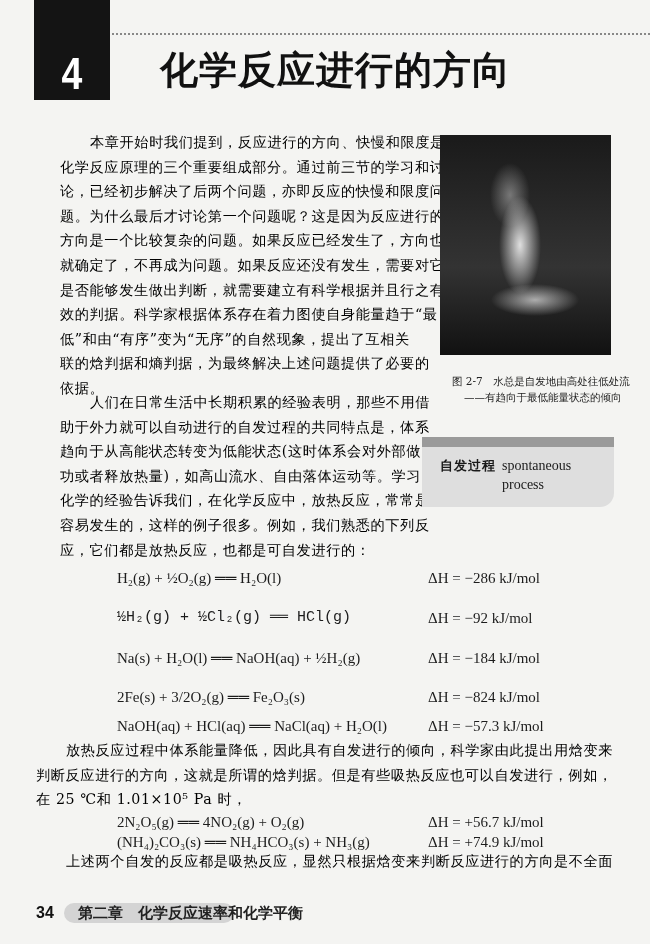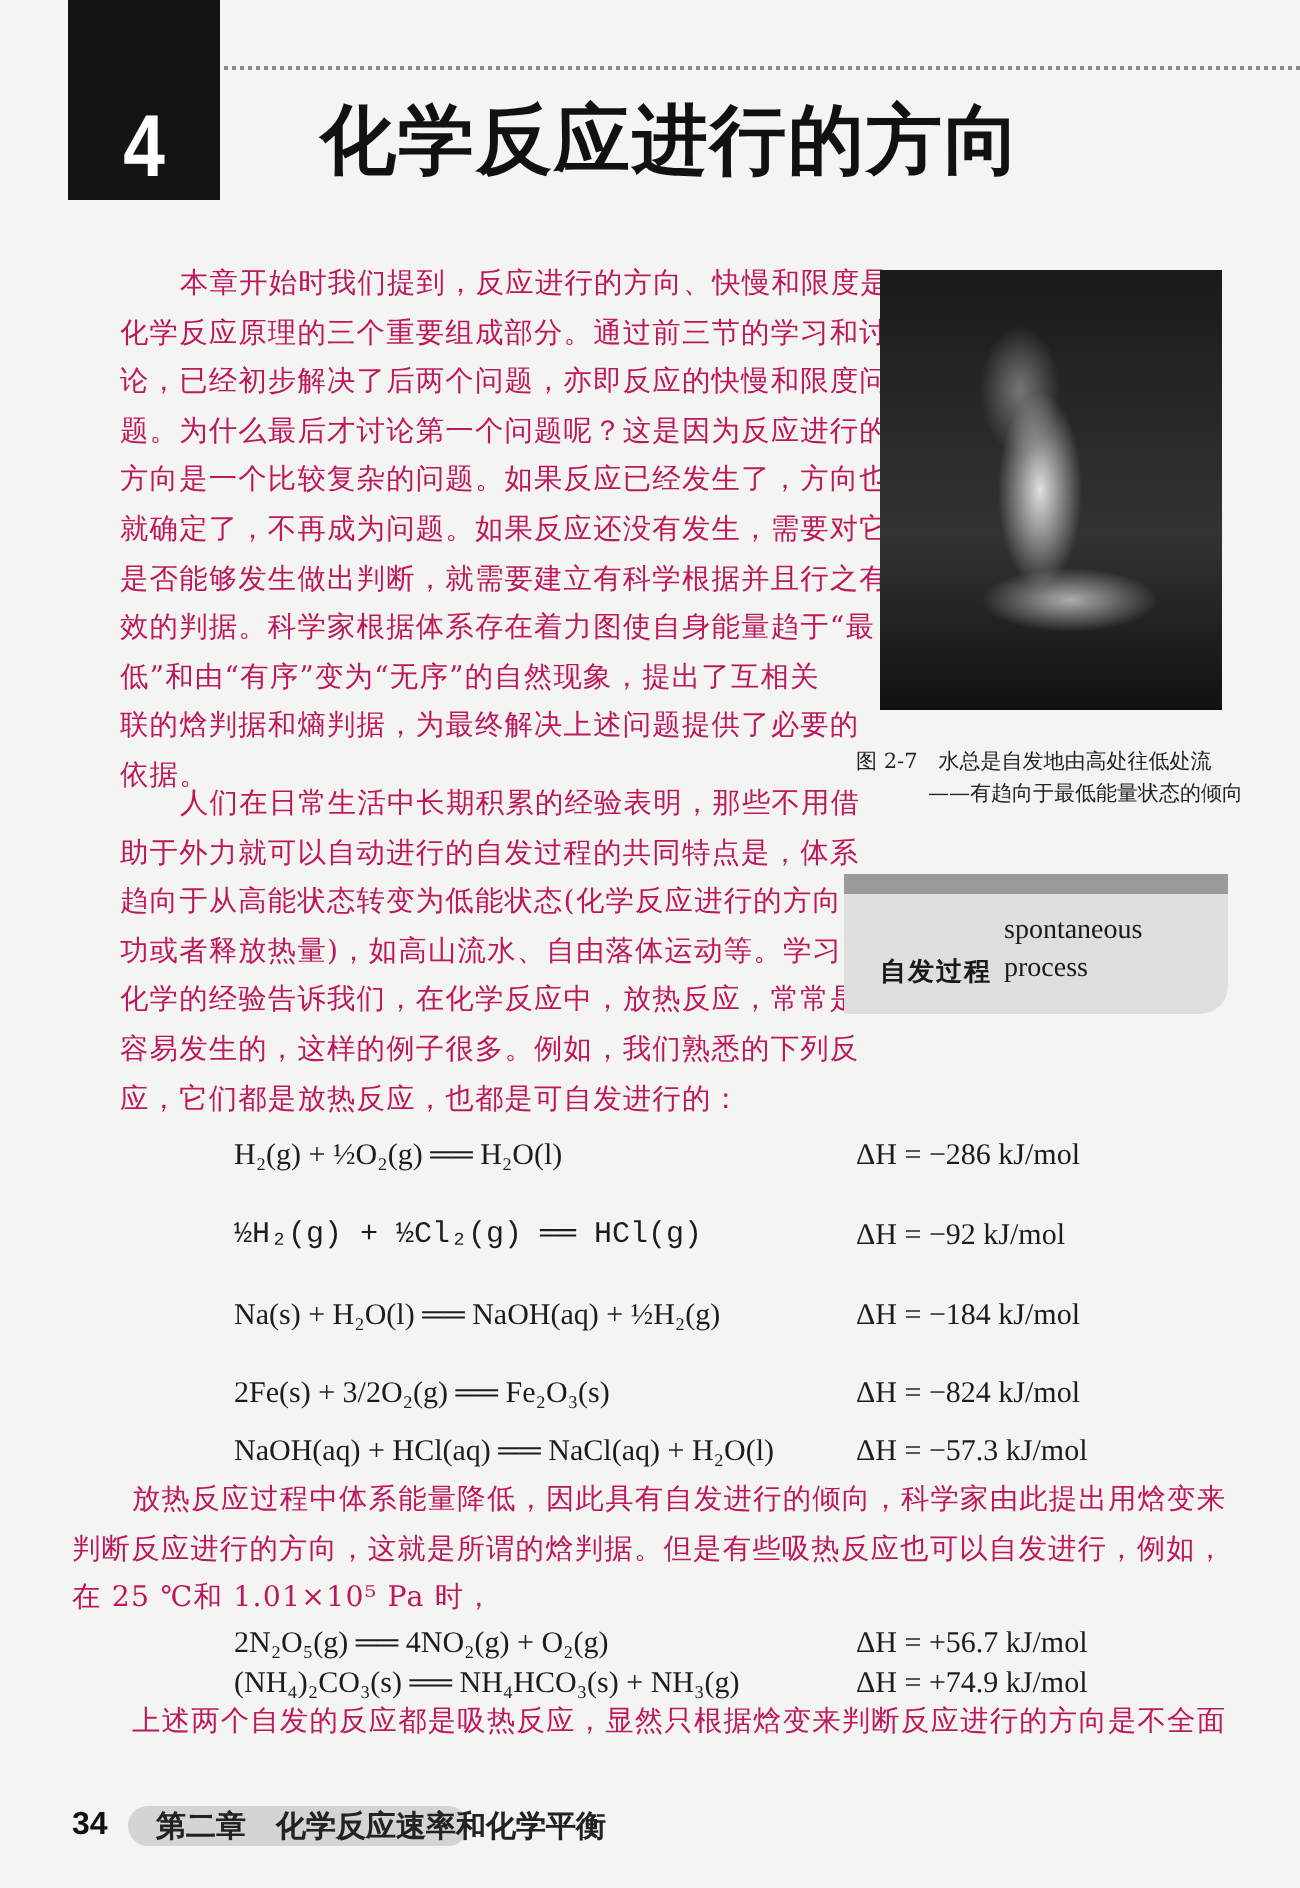--- a/index.html
+++ b/index.html
@@ -31,21 +31,21 @@
   .chap-title {
     position: absolute; left: 160px; top: 50px;
     font-family: "DejaVu Sans", sans-serif; font-weight: bold;
     font-size: 38px; letter-spacing: 1px; color: #111;
     line-height: 40px;
   }
 
   
   .para {
     position: absolute; font-size: 14.2px; line-height: 24.6px; letter-spacing: 0.6px;
-    text-align: justify; color: #be185d;
+    text-align: justify; color: #000000;
   }
   .para .line { display: block; white-space: nowrap; height: 24.6px; }
   .indent { padding-left: 30px; }
 
   #p1 { left: 60px; top: 130px; width: 370px; }
   #p2 { left: 60px; top: 390px; width: 370px; }
   #p3 { left: 36px; top: 738px; width: 590px; }
   #p4 { left: 36px; top: 849px; width: 590px; }
 
   
@@ -54,32 +54,32 @@
     background:
       radial-gradient(ellipse 30px 70px at 80px 110px, rgba(255,255,255,0.85), rgba(255,255,255,0) 70%),
       radial-gradient(ellipse 55px 20px at 95px 165px, rgba(230,230,230,0.7), rgba(255,255,255,0) 80%),
       radial-gradient(ellipse 25px 40px at 70px 60px, rgba(200,200,200,0.5), rgba(255,255,255,0) 80%),
       linear-gradient(180deg, #1a1a1a 0%, #2b2b2b 40%, #333 60%, #111 100%);
   }
   .caption {
     position: absolute; left: 428px; top: 373px; width: 215px;
     font-size: 10.5px; line-height: 16px; color: #222;
   }
-  .caption .c1 { display: block; white-space: nowrap; }
+  .caption .c1 { display: block; white-space: nowrap; margin-left: 24px; }
   .caption .c2 { display: block; white-space: nowrap; padding-left: 36px; }
 
   
   .term-box {
     position: absolute; left: 422px; top: 437px; width: 192px; height: 70px;
     background: #dedede;
     border-bottom-right-radius: 14px;
   }
   .term-box .bar { position: absolute; left: 0; top: 0; width: 100%; height: 10px; background: #9a9a9a; }
   .term-zh {
-    position: absolute; left: 18px; top: 40px; font-size: 13px; font-weight: bold;
+    position: absolute; left: 18px; top: 20px; font-size: 13px; font-weight: bold;
     font-family: "DejaVu Serif", serif; letter-spacing: 1px;
   }
   .term-en1 { position: absolute; left: 80px; top: 21px; font-size: 14px; font-family: "Liberation Serif", serif; }
   .term-en2 { position: absolute; left: 80px; top: 40px; font-size: 14px; font-family: "Liberation Serif", serif; }
 
   
   .eq {
     position: absolute; font-family: "Liberation Serif", serif; font-size: 15px; color: #1c1c1c;
     white-space: nowrap; line-height: 20px;
   }
@@ -127,21 +127,21 @@
 
   <div class="photo"></div>
   <div class="caption">
     <span class="c1">图 2-7　水总是自发地由高处往低处流</span>
     <span class="c2">——有趋向于最低能量状态的倾向</span>
   </div>
 
   <div class="para" id="p2">
     <span class="line indent">人们在日常生活中长期积累的经验表明，那些不用借</span>
     <span class="line">助于外力就可以自动进行的自发过程的共同特点是，体系</span>
-    <span class="line">趋向于从高能状态转变为低能状态(化学反应进行的方向</span>
+    <span class="line">趋向于从高能状态转变为低能状态(这时体系会对外部做</span>
     <span class="line">功或者释放热量)，如高山流水、自由落体运动等。学习</span>
     <span class="line">化学的经验告诉我们，在化学反应中，放热反应，常常是</span>
     <span class="line">容易发生的，这样的例子很多。例如，我们熟悉的下列反</span>
     <span class="line">应，它们都是放热反应，也都是可自发进行的：</span>
   </div>
 
   <div class="term-box">
     <div class="bar"></div>
     <span class="term-zh">自发过程</span>
     <span class="term-en1">spontaneous</span>

